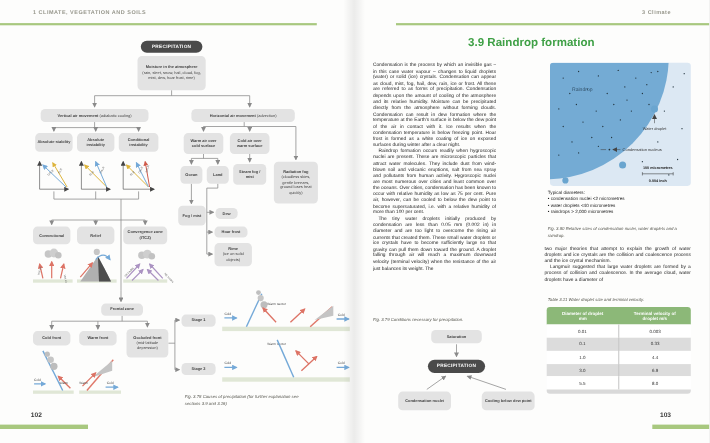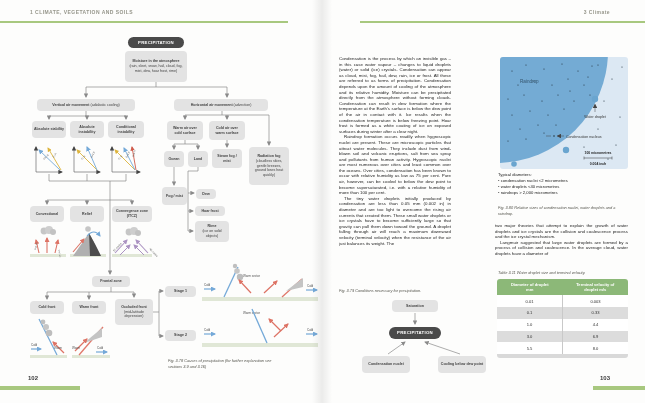--- a/index.html
+++ b/index.html
@@ -311,20 +311,21 @@
     <div>Fig. 3.78 Causes of precipitation (for further explanation see</div>
     <div>sections 3.9 and 3.16)</div>
   </div>
 
   <div class="pagenum" style="left:28px;top:375px">102</div>
   <div class="pbar" style="left:0;top:386px;width:80px"></div>
 
   <div class="hdr" style="left:400px;top:9px;width:210px;text-align:right">3 Climate</div>
   <div class="rule" style="left:360px;top:21px;width:285px"></div>
 
+  <div class="title" style="left:333px;top:33px;width:300px">3.9  Raindrop formation</div>
 
   <div class="body-col" style="left:339px;top:56px;width:112px;height:230px;overflow:hidden">
     <p>Condensation is the process by which an invisible gas – in this case water vapour – changes to liquid droplets (water) or solid (ice) crystals. Condensation can appear as cloud, mist, fog, hail, dew, rain, ice or frost. All these are referred to as forms of precipitation. Condensation depends upon the amount of cooling of the atmosphere and its relative humidity. Moisture can be precipitated directly from the atmosphere without forming clouds. Condensation can result in dew formation where the temperature at the Earth's surface is below the dew point of the air in contact with it. Ice results when the condensation temperature is below freezing point. Hoar frost is formed as a white coating of ice on exposed surfaces during winter after a clear night.</p>
     <p class="ind">Raindrop formation occurs readily when hygroscopic nuclei are present. These are microscopic particles that attract water molecules. They include dust from wind-blown soil and volcanic eruptions, salt from sea spray and pollutants from human activity. Hygroscopic nuclei are most numerous over cities and least common over the oceans. Over cities, condensation has been known to occur with relative humidity as low as 75 per cent. Pure air, however, can be cooled to below the dew point to become supersaturated, i.e. with a relative humidity of more than 100 per cent.</p>
     <p class="ind">The tiny water droplets initially produced by condensation are less than 0.05 mm (0.002 in) in diameter and are too light to overcome the rising air currents that created them. These small water droplets or ice crystals have to become sufficiently large so that gravity can pull them down toward the ground. A droplet falling through air will reach a maximum downward velocity (terminal velocity) when the resistance of the air just balances its weight. The</p>
   </div>
 
   <div class="cap" style="left:339px;top:288px;width:112px">Fig. 3.79 Conditions necessary for precipitation.</div>
 
   <div class="fb" style="left:392px;top:300px;width:46px;height:12px">

